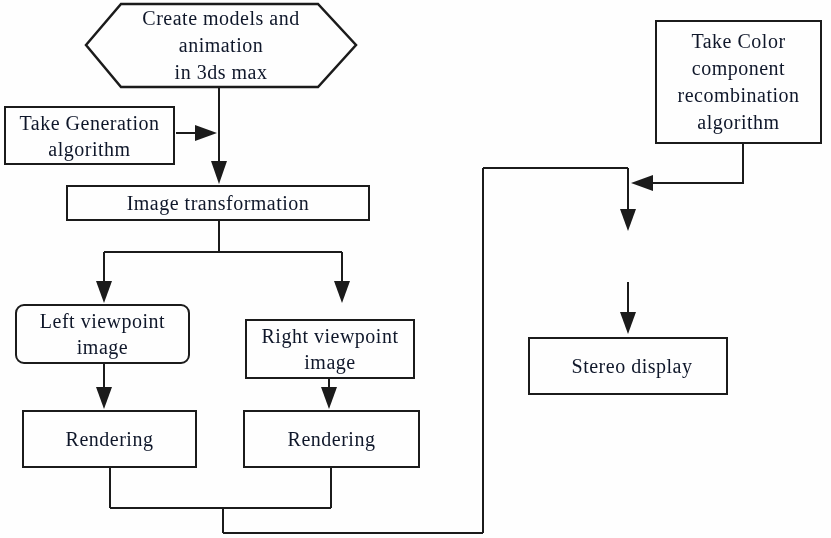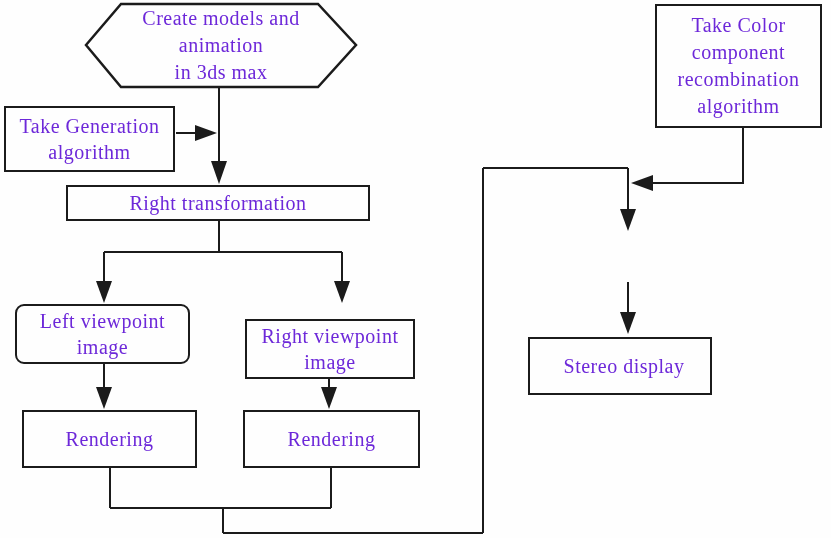--- a/index.html
+++ b/index.html
@@ -6,21 +6,21 @@
     margin: 0;
     padding: 0;
     background: #ffffff;
   }
   .canvas {
     position: relative;
     width: 831px;
     height: 538px;
     background: #fefefe;
     font-family: "Liberation Serif", "DejaVu Serif", serif;
-    color: #6d28d9;
+    color: #0f172a;
     overflow: hidden;
   }
   svg.wires {
     position: absolute;
     left: 0; top: 0;
     width: 831px; height: 538px;
   }
   .node {
     position: absolute;
     border: 2px solid #1b1b1b;
@@ -40,29 +40,29 @@
     display: flex;
     align-items: center;
     justify-content: center;
     text-align: center;
     white-space: pre-line;
     font-size: 20px;
     line-height: 27px;
     letter-spacing: 0.5px;
   }
   
-  #n-take-generation   { left: 4px;   top: 106px; width: 171px; height: 66px; }
+  #n-take-generation   { left: 4px;   top: 106px; width: 171px; height: 59px; }
   #n-image-transform   { left: 66px;  top: 185px; width: 304px; height: 36px; }
   #n-left-viewpoint    { left: 15px;  top: 304px; width: 175px; height: 60px; border-radius: 9px; }
   #n-right-viewpoint   { left: 245px; top: 319px; width: 170px; height: 60px; }
   #n-rendering-left    { left: 22px;  top: 410px; width: 175px; height: 58px; }
   #n-rendering-right   { left: 243px; top: 410px; width: 177px; height: 58px; }
-  #n-take-color        { left: 655px; top: 4px;   width: 167px; height: 124px; line-height: 27px; }
+  #n-take-color        { left: 655px; top: 20px;   width: 167px; height: 124px; line-height: 27px; }
   #n-image-synthesis   { left: 528px; top: 233px; width: 200px; height: 49px; }
-  #n-stereo-display    { left: 528px; top: 337px; width: 184px; height: 58px; padding-left: 8px; }
+  #n-stereo-display    { left: 528px; top: 337px; width: 200px; height: 58px; padding-left: 8px; }
   #n-create-models     { left: 96px;  top: 6px;   width: 250px; height: 78px; }
 </style>
 </head>
 <body>
 
 <div class="canvas">
 
   <svg class="wires" viewBox="0 0 831 538" fill="none" stroke="#1b1b1b" stroke-width="2">
 
     <polygon points="86,45 121,4 318,4 356,45 318,87 121,87" fill="#fefefe" stroke="#1b1b1b" stroke-width="2.5"></polygon>
@@ -105,21 +105,21 @@
     </g>
   </svg>
 
   <div class="hexlabel" id="n-create-models">Create models and
 animation
 in 3ds max</div>
 
   <div class="node" id="n-take-generation">Take Generation
 algorithm</div>
 
-  <div class="node" id="n-image-transform">Right transformation</div>
+  <div class="node" id="n-image-transform">Image transformation</div>
 
   <div class="node" id="n-left-viewpoint">Left viewpoint
 image</div>
 
   <div class="node" id="n-right-viewpoint">Right viewpoint
 image</div>
 
   <div class="node" id="n-rendering-left">Rendering</div>
 
   <div class="node" id="n-rendering-right">Rendering</div>

